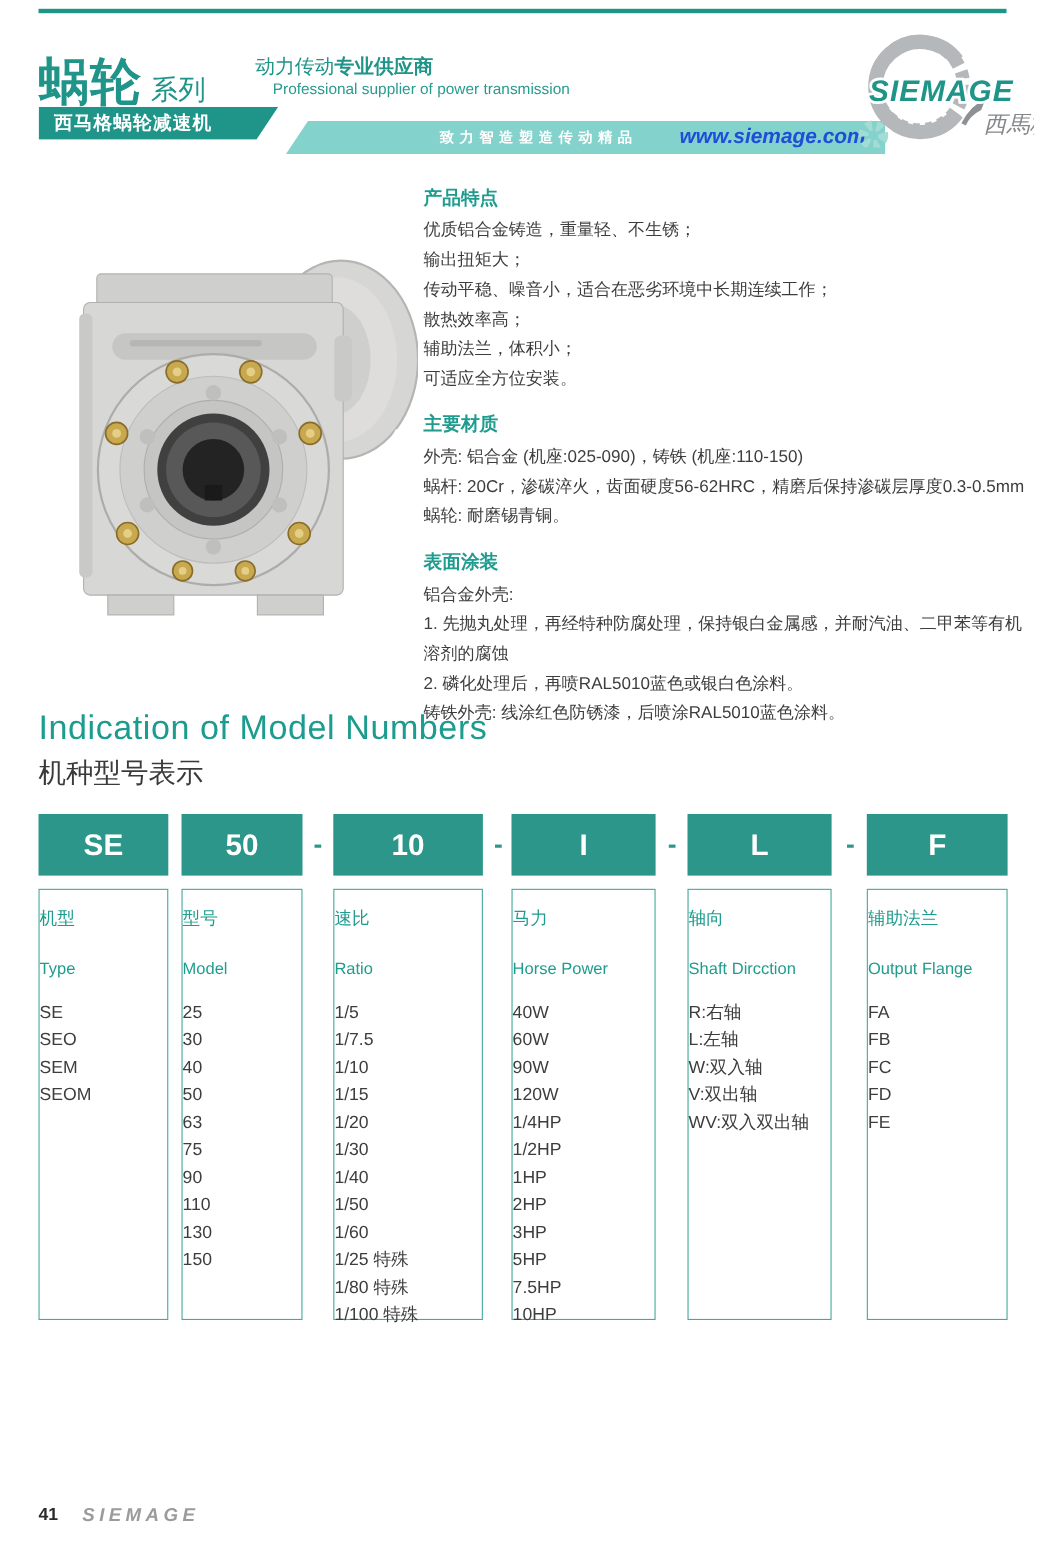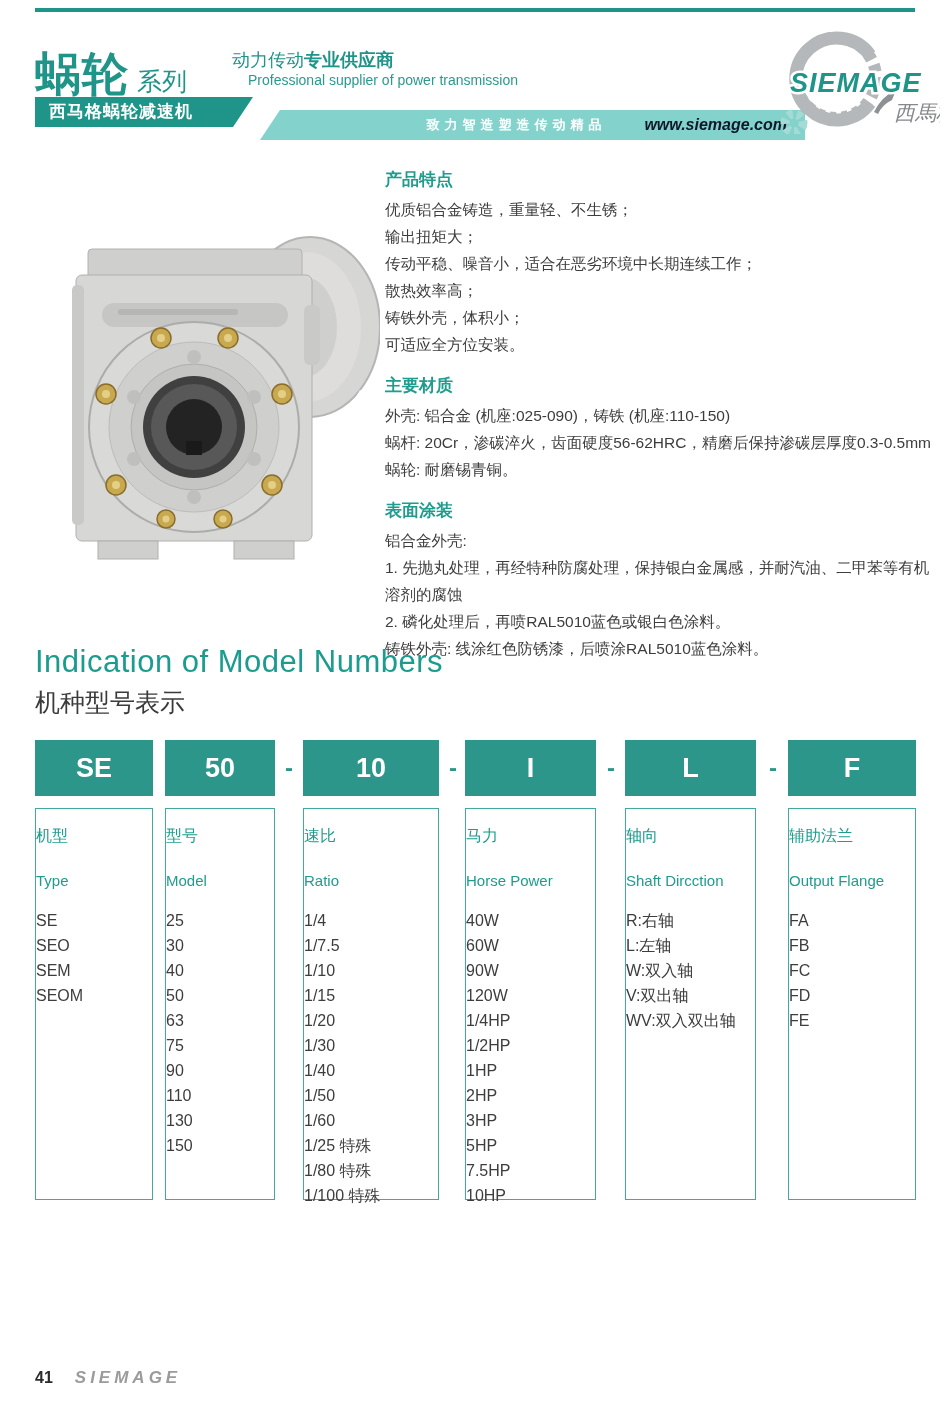--- a/index.html
+++ b/index.html
@@ -11,21 +11,21 @@
   .series-title { position:absolute; left:35px; top:44px; color:#1f9488; white-space:nowrap; }
   .series-title .big { font-size:46px; font-weight:bold; letter-spacing:1px; }
   .series-title .small { font-size:25px; margin-left:8px; }
   .dark-bar { position:absolute; left:35px; top:97px; width:218px; height:30px; background:#1f9488;
     clip-path:polygon(0 0, 100% 0, calc(100% - 20px) 100%, 0 100%);
     color:#fff; font-size:17px; font-weight:bold; line-height:30px; padding-left:14px; letter-spacing:1px; }
   .light-bar { position:absolute; left:260px; top:110px; width:545px; height:30px; background:#84d2cc;
     clip-path:polygon(20px 0, 100% 0, 100% 100%, 0 100%);
     display:flex; align-items:center; justify-content:flex-end; gap:38px; padding-right:18px; }
   .light-bar .slogan { color:#fff; font-size:13px; letter-spacing:5px; font-weight:bold; }
-  .light-bar .website { color:#0f172a; font-size:16px; font-weight:bold; font-style:italic; }
+  .light-bar .website { color:#1d4ed8; font-size:19px; font-weight:bold; font-style:italic; }
   .tagline { position:absolute; left:232px; top:48px; color:#1f9488; font-size:18px; white-space:nowrap; }
   .tagline .bold { font-weight:bold; }
   .tagline-en { position:absolute; left:248px; top:72px; color:#2a9a8e; font-size:14px; }
   .logo { position:absolute; left:778px; top:28px; width:162px; height:106px; }
 
   
   .photo { position:absolute; left:58px; top:185px; width:322px; height:412px; }
 
   .info-col { position:absolute; left:385px; top:168px; width:552px; }
   .sec-title { color:#1f9c8e; font-size:17px; font-weight:bold; margin-bottom:5px; }
@@ -148,21 +148,21 @@
   </div>
 
   <div class="info-col">
     <div class="section">
       <div class="sec-title">产品特点</div>
       <div class="sec-lines">
           <div class="sec-line">优质铝合金铸造，重量轻、不生锈；</div>
           <div class="sec-line">输出扭矩大；</div>
           <div class="sec-line">传动平稳、噪音小，适合在恶劣环境中长期连续工作；</div>
           <div class="sec-line">散热效率高；</div>
-          <div class="sec-line">铸铁外壳，体积小；</div>
+          <div class="sec-line">辅助法兰，体积小；</div>
           <div class="sec-line">可适应全方位安装。</div>
         </div>
     </div>
     <div class="section">
       <div class="sec-title">主要材质</div>
       <div class="sec-lines">
           <div class="sec-line">外壳: 铝合金 (机座:025-090)，铸铁 (机座:110-150)</div>
           <div class="sec-line">蜗杆: 20Cr，渗碳淬火，齿面硬度56-62HRC，精磨后保持渗碳层厚度0.3-0.5mm</div>
           <div class="sec-line">蜗轮: 耐磨锡青铜。</div>
         </div>
@@ -223,21 +223,21 @@
         <div class="col-item">150</div>
       </div>
   </div>
 
   <div class="col-box" style="left:303px;width:136px">
     <div class="col-head">
       <div class="cn">速比</div>
       <div class="en">Ratio</div>
     </div>
     <div class="col-items">
-        <div class="col-item">1/4</div>
+        <div class="col-item">1/5</div>
         <div class="col-item">1/7.5</div>
         <div class="col-item">1/10</div>
         <div class="col-item">1/15</div>
         <div class="col-item">1/20</div>
         <div class="col-item">1/30</div>
         <div class="col-item">1/40</div>
         <div class="col-item">1/50</div>
         <div class="col-item">1/60</div>
         <div class="col-item">1/25 特殊</div>
         <div class="col-item">1/80 特殊</div>

